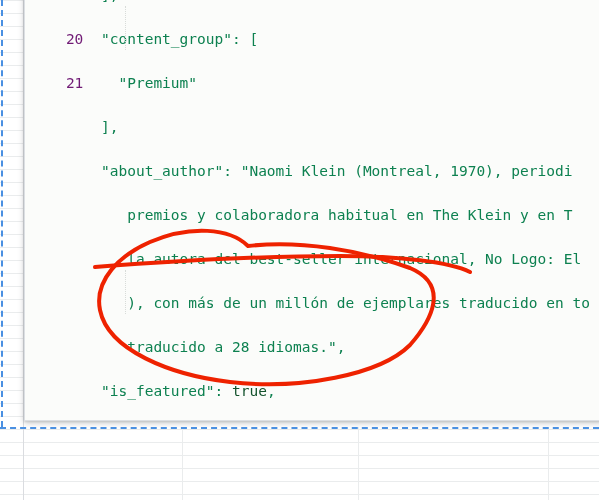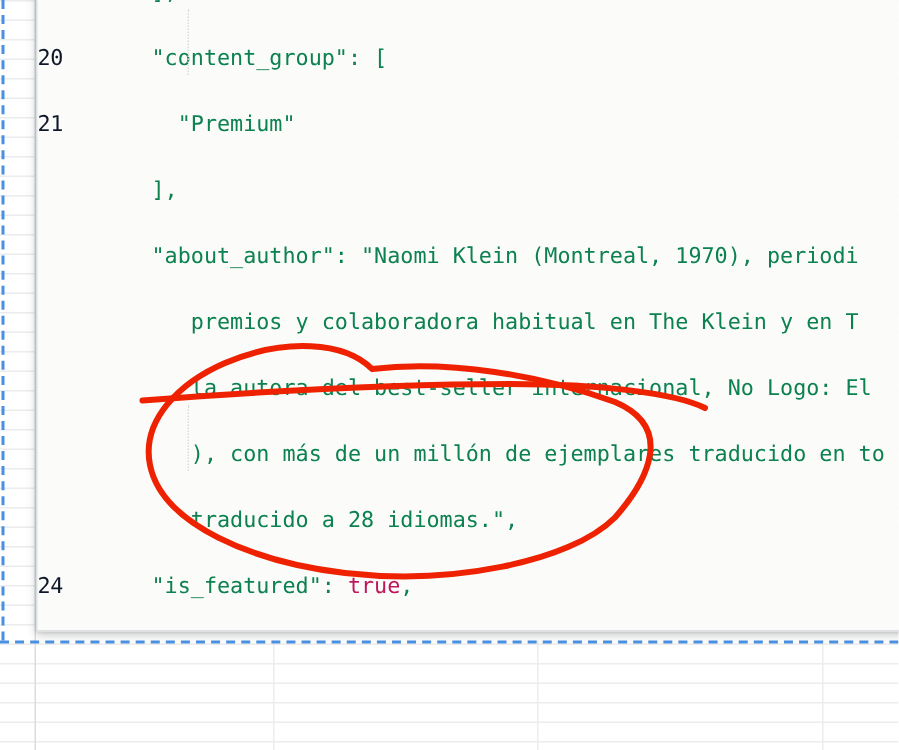--- a/index.html
+++ b/index.html
@@ -97,39 +97,39 @@
     line-height: 22px;
     white-space: pre;
     font-family: "DejaVu Sans Mono", "Liberation Mono", monospace;
     font-size: 14.5px;
   }
 
   .ln {
     position: absolute;
     left: 0;
     width: 58px;
-    text-align: left;
-    color: #0f172a;
+    text-align: right;
+    color: #701a75;
     font-family: "DejaVu Sans Mono", "Liberation Mono", monospace;
     font-size: 14.5px;
     letter-spacing: -0.2px;
   }
 
   .ltxt {
     position: absolute;
     left: 76px;
     color: #0b8457;
     white-space: pre;
   }
 
   
   .tok-str   { color: #0d8150; }
   .tok-key   { color: #0d8150; }
   .tok-punct { color: #0d8150; }
-  .tok-bool  { color: #be185d; }
+  .tok-bool  { color: #14532d; }
 
   
   .indent-guide {
     position: absolute;
     width: 0;
     border-left: 1px dotted #d8dcd9;
     z-index: 1;
   }
 
   
@@ -201,21 +201,21 @@
   <div class="code-area" id="code-area">
       <div class="code-line" style="top: 0px;"><span class="ln"></span><span class="ltxt"><span class="tok-punct">],</span></span></div>
       <div class="code-line" style="top: 22px;"><span class="ln">20</span><span class="ltxt"><span class="tok-key">"content_group": [</span></span></div>
       <div class="code-line" style="top: 44px;"><span class="ln">21</span><span class="ltxt"><span class="tok-str">  "Premium"</span></span></div>
       <div class="code-line" style="top: 66px;"><span class="ltxt"><span class="tok-punct">],</span></span></div>
       <div class="code-line" style="top: 88px;"><span class="ltxt"><span class="tok-str">"about_author": "Naomi Klein (Montreal, 1970), periodi</span></span></div>
       <div class="code-line" style="top: 110px;"><span class="ln"></span><span class="ltxt"><span class="tok-str">   premios y colaboradora habitual en The Klein y en T</span></span></div>
       <div class="code-line" style="top: 132px;"><span class="ln"></span><span class="ltxt"><span class="tok-str">   la autora del best-seller internacional, No Logo: El</span></span></div>
       <div class="code-line" style="top: 154px;"><span class="ln"></span><span class="ltxt"><span class="tok-str">   ), con más de un millón de ejemplares traducido en to</span></span></div>
       <div class="code-line" style="top: 176px;"><span class="ln"></span><span class="ltxt"><span class="tok-str">   traducido a 28 idiomas.",</span></span></div>
-      <div class="code-line" style="top: 198px;"><span class="ln">24</span><span class="ltxt"><span class="tok-key">"is_featured": </span><span class="tok-bool">true</span><span class="tok-punct">,</span></span></div>
+      <div class="code-line" style="top: 198px;"><span class="ltxt"><span class="tok-key">"is_featured": </span><span class="tok-bool">true</span><span class="tok-punct">,</span></span></div>
       <div class="indent-guide" style="left: 100px; top: 22px; height: 44px;"></div>
       <div class="indent-guide" style="left: 100px; top: 286px; height: 44px;"></div>
     </div>
 </div>
 
 <svg id="ink" viewBox="0 0 599 500" xmlns="http://www.w3.org/2000/svg">
   <g id="ink-group" fill="none" stroke-linecap="round" stroke-linejoin="round">
       <path d="M 95,267 C 160,262 260,256 340,256 C 400,256 450,262 470,272" stroke="#ee2200" stroke-width="4" fill="none"></path>
       <path d="M 248,246 C 300,240 360,250 410,268 C 450,285 432,320 410,345 C 380,375 300,390 230,382 C 170,375 108,350 100,310 C 94,280 120,255 150,242 C 190,225 230,228 248,246" stroke="#ee2200" stroke-width="4" fill="none"></path>
     </g>

